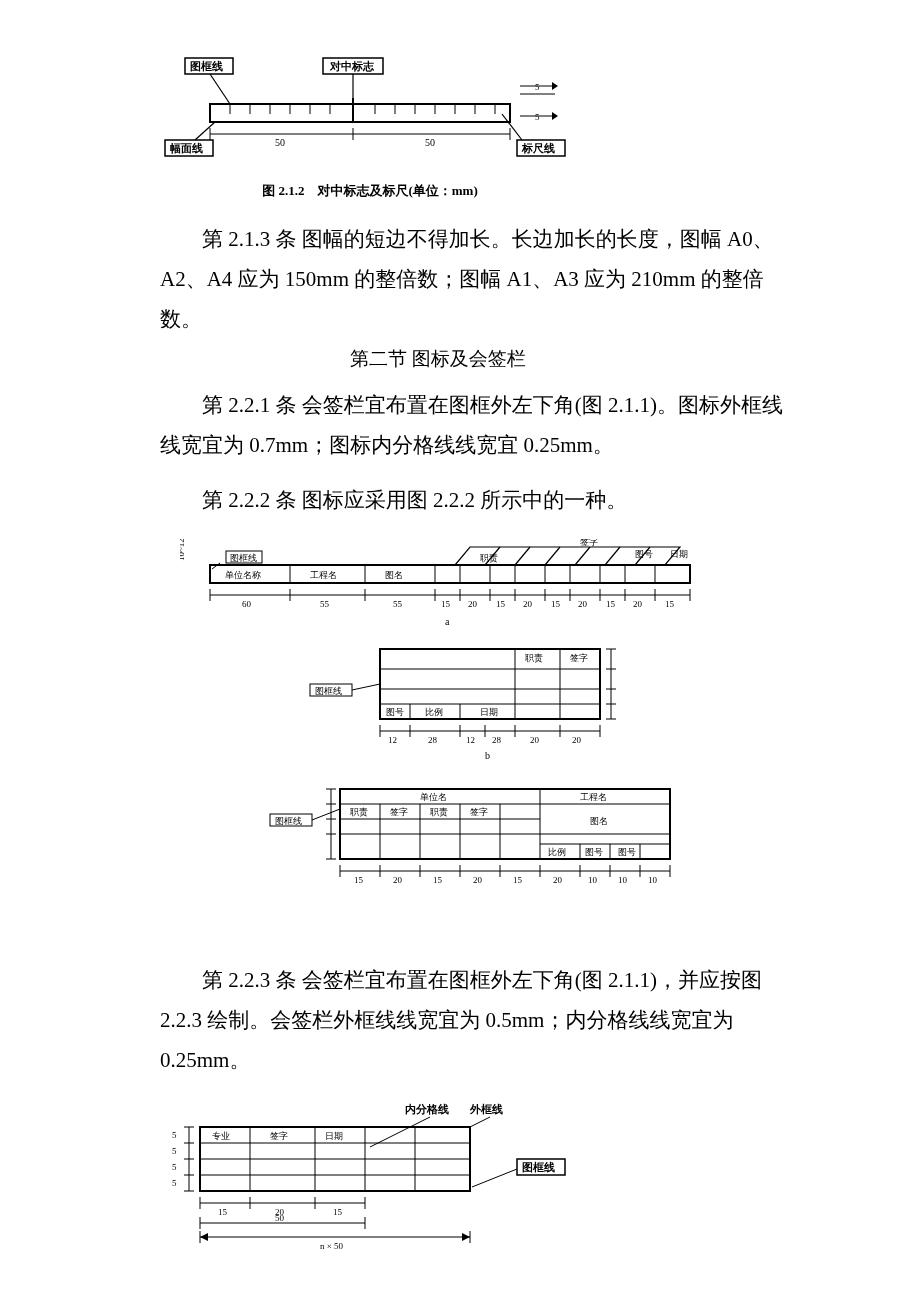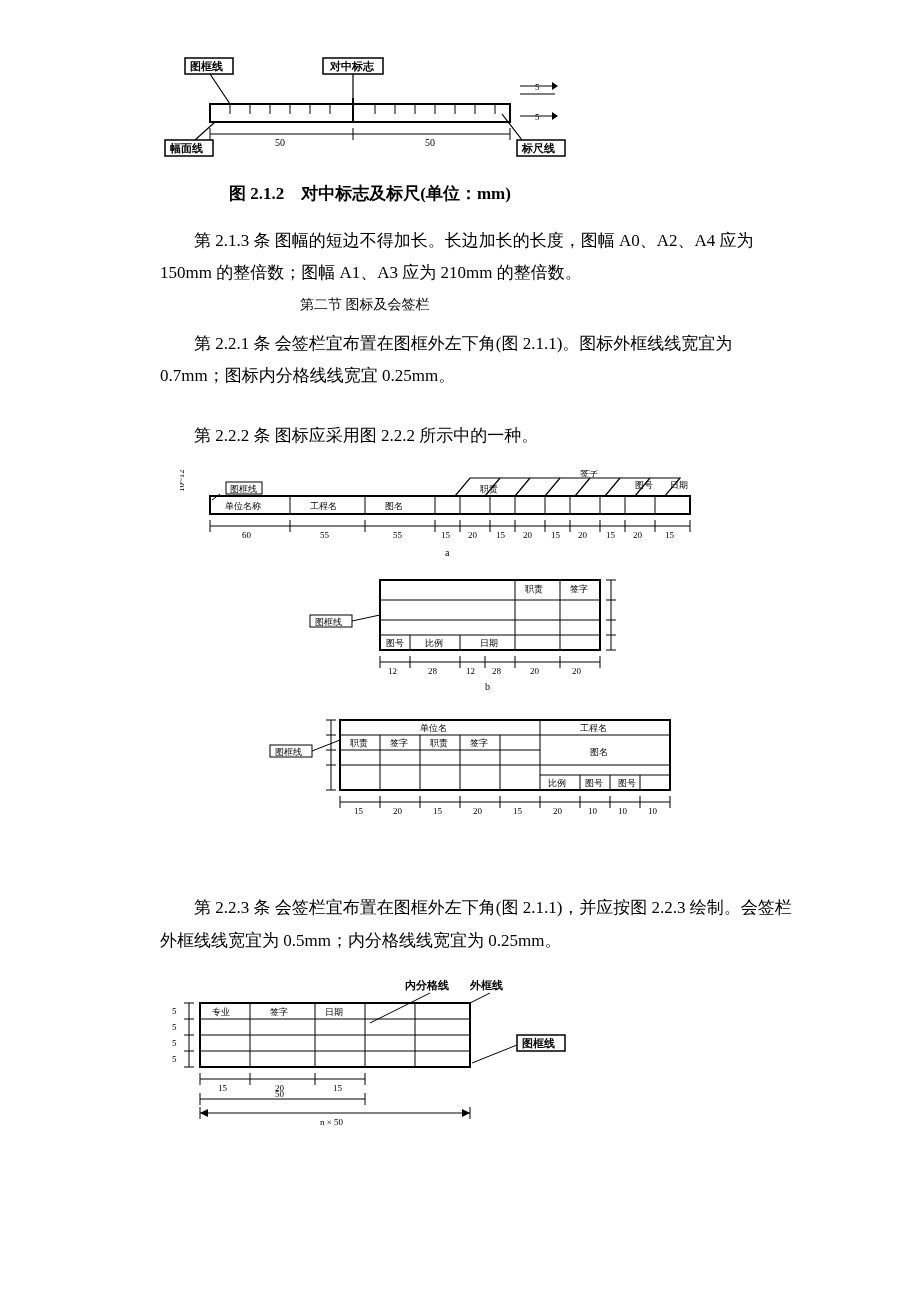--- a/index.html
+++ b/index.html
@@ -21,33 +21,33 @@
     position: relative;
     width: 420px;
     height: 120px;
     margin-left: 0;
   }
   .fig212-wrap svg { display: block; }
   .fig-caption {
     text-align: center;
     font-family: "SimSun", serif;
     font-weight: bold;
-    font-size: 17px;
+    font-size: 13px;
     margin-top: 6px;
   }
   .para {
     margin: 0 0 6px 0;
     line-height: 1.9;
     text-indent: 2em;
-    font-size: 17px;
+    font-size: 21px;
   }
   .section-title {
     text-align: left;
     margin: 4px 0 14px 10em;
-    font-size: 14px;
+    font-size: 19px;
   }
   .fig222-wrap {
     width: 520px;
     margin: 18px 0 6px 20px;
   }
   .fig223-wrap {
     width: 430px;
     margin: 18px 0 6px 0;
   }
   .svg-label {
@@ -125,21 +125,21 @@
       </svg>
     </div>
     <div class="fig-caption" style="width:420px;">图 2.1.2　对中标志及标尺(单位：mm)</div>
   </div>
 
   <p class="para">第 2.1.3 条  图幅的短边不得加长。长边加长的长度，图幅 A0、A2、A4 应为 150mm 的整倍数；图幅 A1、A3 应为 210mm 的整倍数。</p>
   <div class="section-title">第二节  图标及会签栏</div>
 
   <p class="para">第 2.2.1 条  会签栏宜布置在图框外左下角(图 2.1.1)。图标外框线线宽宜为 0.7mm；图标内分格线线宽宜 0.25mm。</p>
 
-  <p class="para" style="margin-top:28px;">第 2.2.2 条  图标应采用图 2.2.2 所示中的一种。</p>
+  <p class="para" style="margin-top:16px;">第 2.2.2 条  图标应采用图 2.2.2 所示中的一种。</p>
 
   <div class="figure-block">
     <div class="fig222-wrap">
       <svg width="520" height="380" viewBox="0 0 520 380">
 
         <g>
 
           <text class="svg-tiny" x="4" y="22" transform="rotate(-90 4 22)">10~12</text>
 
           <g stroke="#000" stroke-width="1.2" fill="none">

